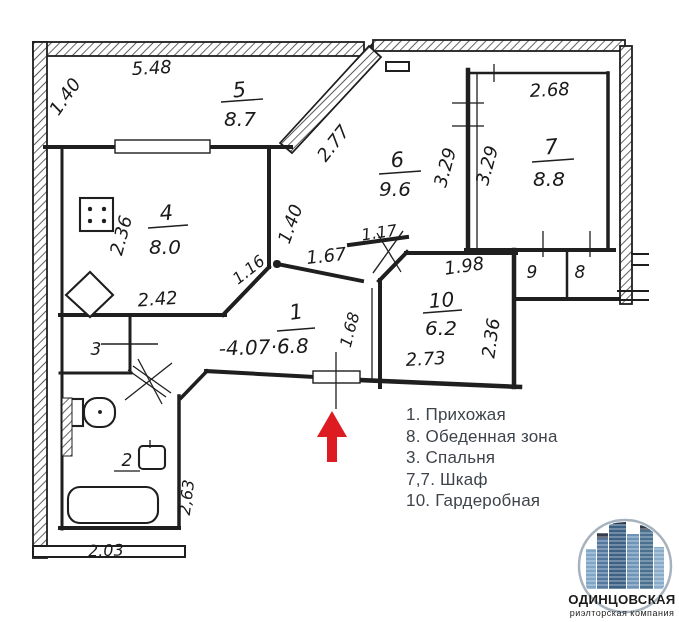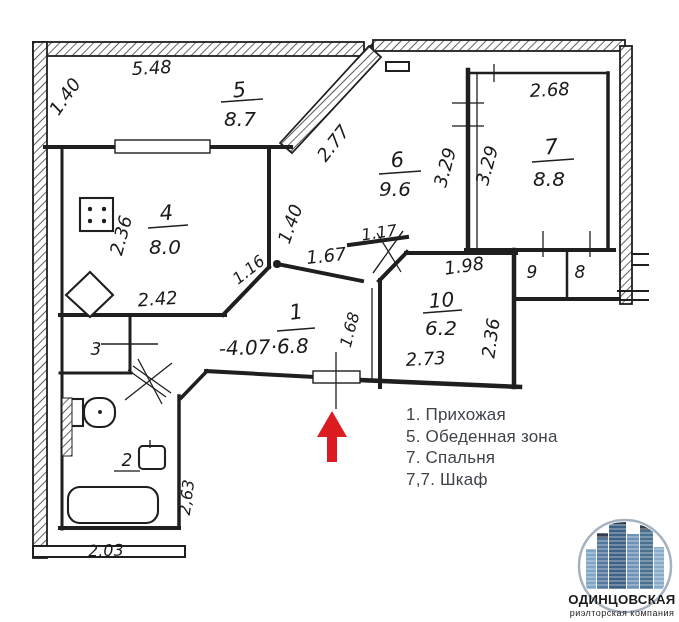--- a/index.html
+++ b/index.html
@@ -192,17 +192,18 @@
       <rect x="654" y="547" width="10" height="42" fill="#87abc9"></rect>
       <rect x="584" y="518" width="82" height="72" fill="url(#bstripe)"></rect>
     </g>
     <text class="logoT" x="622" y="604" text-anchor="middle" fill="#2a6aa0">ОДИНЦОВСКАЯ</text>
     <text class="logoS" x="622" y="616" text-anchor="middle" fill="#64a0d0">риэлторская компания</text>
   </g>
 </svg>
 
   <div class="legend">
     <div>1. Прихожая</div>
-    <div>5. Обеденная зона</div>
-    <div>7. Спальня</div>
+    <div>8. Обеденная зона</div>
+    <div>3. Спальня</div>
     <div>7,7. Шкаф</div>
+    <div>10. Гардеробная</div>
   </div>
 </div>
 
 </body></html>

